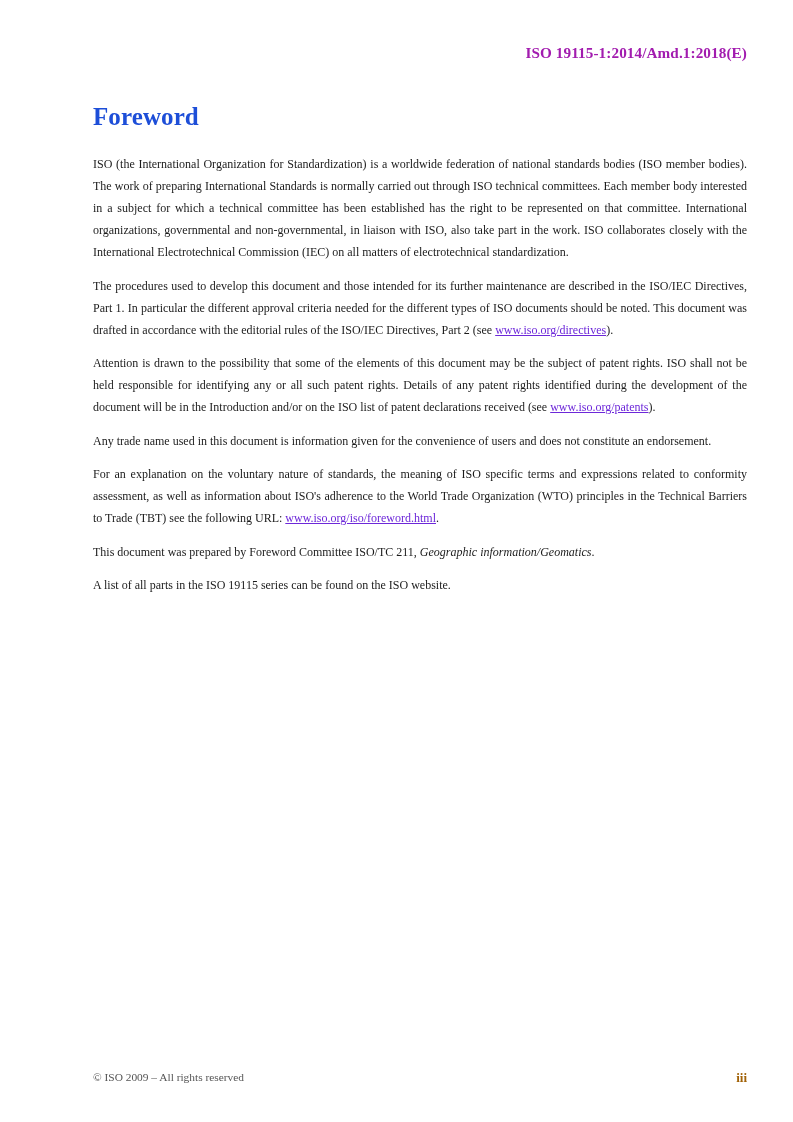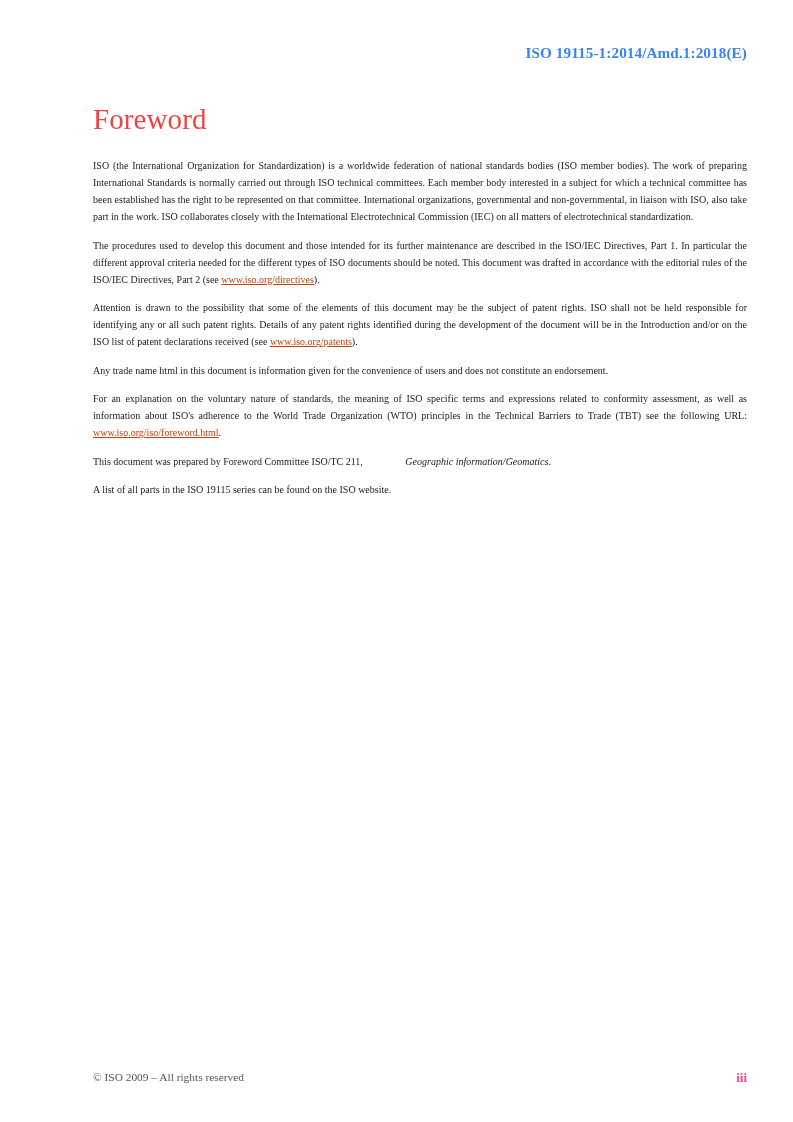--- a/index.html
+++ b/index.html
@@ -26,63 +26,63 @@
   
   .doc-header {
     position: absolute;
     left: 93px;
     top: 44px;
     width: 654px;
     text-align: right;
     font-weight: bold;
     font-size: 15.2px;
     letter-spacing: 0.1px;
-    color: #3b82f6;
+    color: #a21caf;
     white-space: nowrap;
   }
 
   
   .content {
     position: absolute;
     left: 93px;
     top: 104px;
     width: 654px;
   }
 
   h1.section-title {
     margin: 0 0 23px 0;
-    font-size: 29px;
-    font-weight: normal;
+    font-size: 25px;
+    font-weight: bold;
     line-height: 1.05;
     letter-spacing: 0.1px;
-    color: #ef4444;
+    color: #1d4ed8;
   }
 
   p.body-para {
     margin: 0 0 11.5px 0;
-    font-size: 10px;
-    line-height: 17px;
+    font-size: 12px;
+    line-height: 22px;
     text-align: justify;
     text-justify: inter-word;
     color: #1b1b1b;
     hyphens: none;
   }
   p.body-para:last-child { margin-bottom: 0; }
 
   
   p.body-para.no-justify { text-align: left; }
 
   a.doc-link,
   .doc-link {
-    color: #c2410c;
+    color: #6d28d9;
     text-decoration: underline;
     text-underline-offset: 1px;
   }
 
-  .ital { font-style: italic; margin-left: 40px; }
+  .ital { font-style: italic; }
 
   
   .doc-footer {
     position: absolute;
     left: 93px;
     top: 1071px;
     width: 654px;
     height: 18px;
     font-size: 11.4px;
     color: #555555;
@@ -92,41 +92,41 @@
     left: 0;
     top: 0;
     white-space: nowrap;
   }
   .doc-footer .page-number {
     position: absolute;
     right: 0;
     top: -1px;
     font-weight: bold;
     font-size: 13px;
-    color: #ec4899;
+    color: #a16207;
   }
 </style>
 </head>
 <body>
 
 <div class="page">
 
   <div class="doc-header">ISO 19115-1:2014/Amd.1:2018(E)</div>
 
   <div class="content">
 
     <h1 class="section-title">Foreword</h1>
 
     <p class="body-para">ISO (the International Organization for Standardization) is a worldwide federation of national standards bodies (ISO member bodies). The work of preparing International Standards is normally carried out through ISO technical committees. Each member body interested in a subject for which a technical committee has been established has the right to be represented on that committee. International organizations, governmental and non-governmental, in liaison with ISO, also take part in the work. ISO collaborates closely with the International Electrotechnical Commission (IEC) on all matters of electrotechnical standardization.</p>
 
     <p class="body-para"><span>The procedures used to develop this document and those intended for its further maintenance are described in the ISO/IEC Directives, Part 1. In particular the different approval criteria needed for the different types of ISO documents should be noted. This document was drafted in accordance with the editorial rules of the ISO/IEC Directives, Part 2 (see </span><a class="doc-link" href="#">www.iso.org/directives</a><span>).</span></p>
 
     <p class="body-para"><span>Attention is drawn to the possibility that some of the elements of this document may be the subject of patent rights. ISO shall not be held responsible for identifying any or all such patent rights. Details of any patent rights identified during the development of the document will be in the Introduction and/or on the ISO list of patent declarations received (see </span><a class="doc-link" href="#">www.iso.org/patents</a><span>).</span></p>
 
-    <p class="body-para">Any trade name html in this document is information given for the convenience of users and does not constitute an endorsement.</p>
+    <p class="body-para">Any trade name used in this document is information given for the convenience of users and does not constitute an endorsement.</p>
 
     <p class="body-para"><span>For an explanation on the voluntary nature of standards, the meaning of ISO specific terms and expressions related to conformity assessment, as well as information about ISO's adherence to the World Trade Organization (WTO) principles in the Technical Barriers to Trade (TBT) see the following URL: </span><a class="doc-link" href="#">www.iso.org/iso/foreword.html</a><span>.</span></p>
 
     <p class="body-para no-justify"><span>This document was prepared by Foreword Committee ISO/TC 211, </span><span class="ital">Geographic information/Geomatics</span><span>.</span></p>
 
     <p class="body-para no-justify">A list of all parts in the ISO 19115 series can be found on the ISO website.</p>
 
   </div>
 
   <div class="doc-footer">

